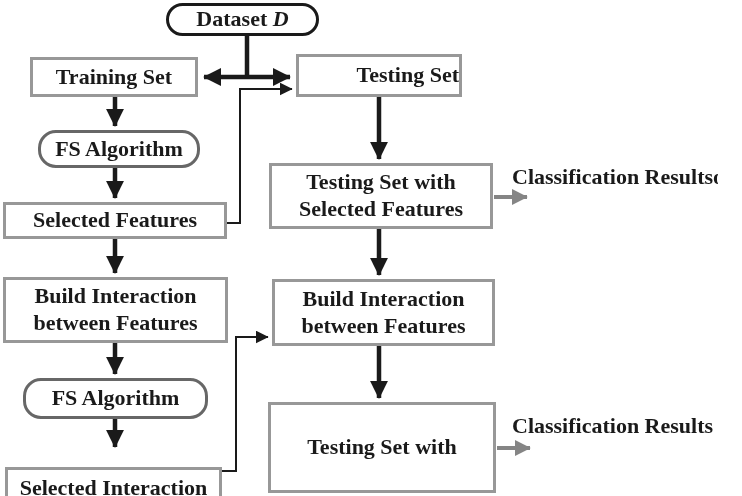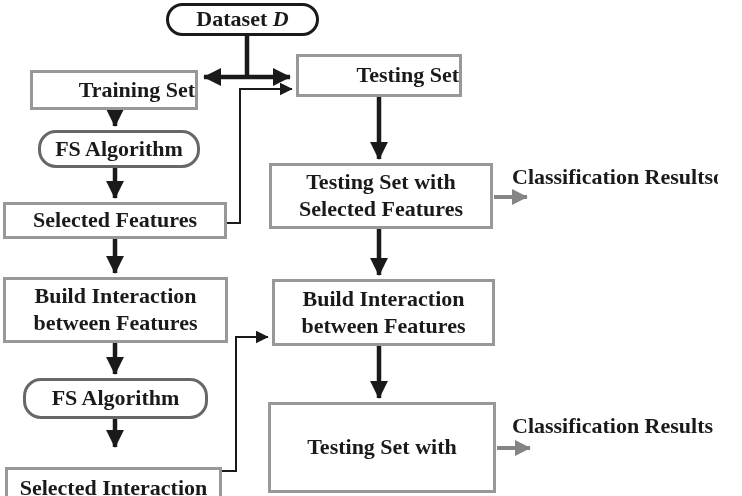--- a/index.html
+++ b/index.html
@@ -70,21 +70,21 @@
     <line class="st-gray" x1="494" y1="197" x2="527" y2="197" marker-end="url(#mArrowGray)"></line>
     <line class="st-gray" x1="497" y1="448" x2="530" y2="448" marker-end="url(#mArrowGray)"></line>
   </svg>
 
   <div class="box rounded dataset-label" style="left:166px;top:3px;width:153px;height:33px;">
     <div>
       <span>Dataset</span>&nbsp;<span class="italic">D</span>
     </div>
   </div>
 
-  <div class="box" style="left:30px;top:70px;width:168px;height:40px;align-items:flex-end;">
+  <div class="box" style="left:30px;top:57px;width:168px;height:40px;">
     <span>Training Set</span>
   </div>
 
   <div class="box dark" style="left:38px;top:130px;width:162px;height:38px;">
     <span>FS Algorithm</span>
   </div>
 
   <div class="box" style="left:3px;top:202px;width:224px;height:37px;">
     <span>Selected Features</span>
   </div>

